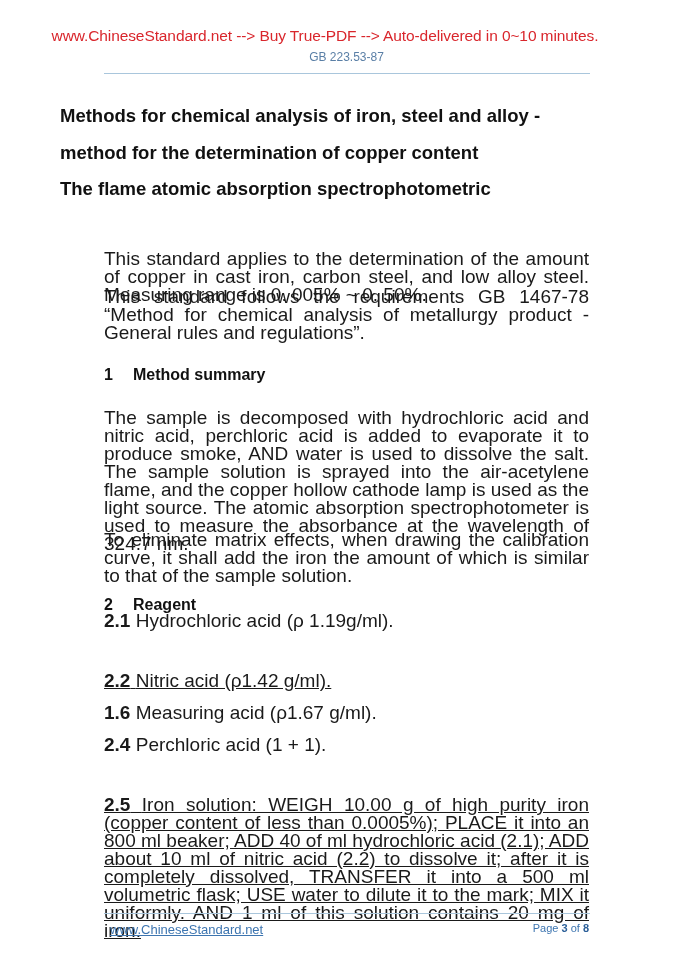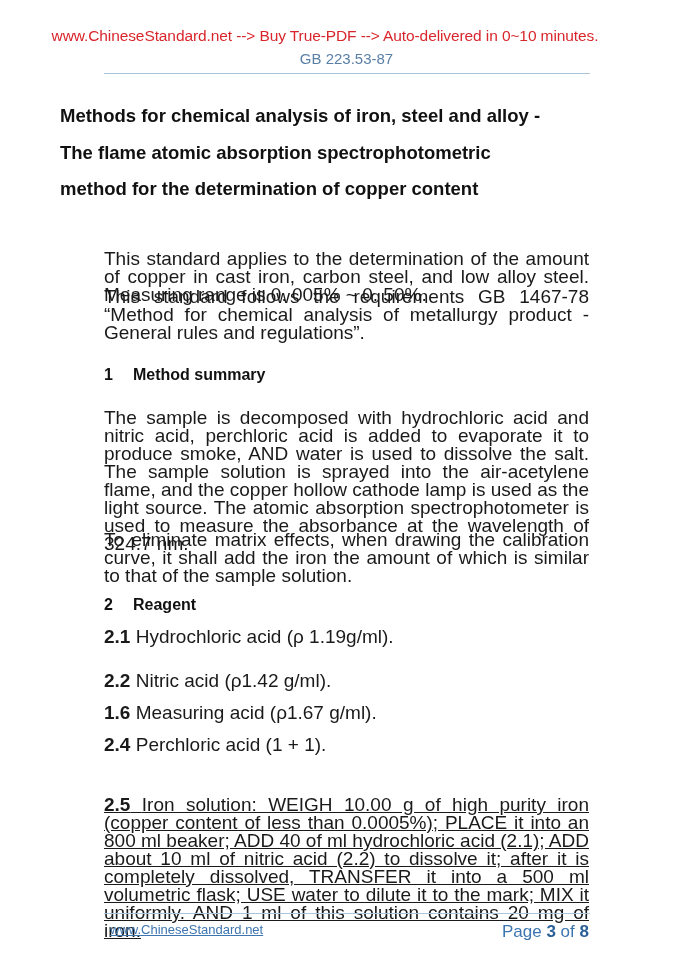--- a/index.html
+++ b/index.html
@@ -6,21 +6,21 @@
     body {
       width: 693px; height: 980px; position: relative; overflow: hidden;
       font-family: "Liberation Sans", sans-serif; color: #1a1a1a;
     }
     .banner {
       position: absolute; top: 27px; left: 0; width: 650px; text-align: center;
       font-size: 15.5px; color: #d9262c; letter-spacing: -0.1px;
     }
     .doc-code {
       position: absolute; top: 50px; left: 0; width: 693px; text-align: center;
-      font-size: 15px; color: #5a7fa6;
+      font-size: 12px; color: #5a7fa6;
     }
     .rule {
       position: absolute; left: 104px; width: 486px; height: 0;
       border-top: 1px solid #a9c6dc;
     }
     .rule.top { top: 73px; }
     .rule.bottom { top: 913px; }
     .title {
       position: absolute; top: 98px; left: 60px; width: 573px; text-align: left;
       font-weight: bold; font-size: 18.5px; line-height: 36.5px; color: #111;
@@ -32,55 +32,55 @@
     .para .lead { font-weight: bold; }
     .heading {
       position: absolute; left: 104px; font-weight: bold; font-size: 16px; color: #111;
     }
     .heading .num { display: inline-block; width: 29px; }
     .footer-link {
       position: absolute; top: 922px; left: 110px; font-size: 13px; color: #3d75b0;
       text-decoration: underline; text-decoration-color: #3d75b0;
     }
     .footer-page {
-      position: absolute; top: 922px; right: 104px; font-size: 17px; color: #3d75b0;
+      position: absolute; top: 922px; right: 104px; font-size: 11px; color: #3d75b0;
     }
     .footer-page b { color: #2b5f98; }
   </style>
 </head>
 <body>
 
 <div class="banner">www.ChineseStandard.net --&gt; Buy True-PDF --&gt; Auto-delivered in 0~10 minutes.</div>
 <div class="doc-code">GB 223.53-87</div>
 <div class="rule top"></div>
 
 <div class="title">
   <div>Methods for chemical analysis of iron, steel and alloy -</div>
+  <div>method for the determination of copper content</div>
   <div>The flame atomic absorption spectrophotometric</div>
-  <div>method for the determination of copper content</div>
 </div>
 
 <div class="para" style="top:250px;">This standard applies to the determination of the amount of copper in cast iron, carbon steel, and low alloy steel. Measuring range is 0. 005% ~ 0. 50%.</div>
 <div class="para" style="top:288px;">This standard follows the requirements GB 1467-78 “Method for chemical analysis of metallurgy product - General rules and regulations”.</div>
 
 <div class="heading" style="top:366px;">
   <span class="num">1</span><span>Method summary</span>
 </div>
 
 <div class="para" style="top:409px;">The sample is decomposed with hydrochloric acid and nitric acid, perchloric acid is added to evaporate it to produce smoke, AND water is used to dissolve the salt. The sample solution is sprayed into the air-acetylene flame, and the copper hollow cathode lamp is used as the light source. The atomic absorption spectrophotometer is used to measure the absorbance at the wavelength of 324.7 nm.</div>
 <div class="para" style="top:531px;">To eliminate matrix effects, when drawing the calibration curve, it shall add the iron the amount of which is similar to that of the sample solution.</div>
 
 <div class="heading" style="top:596px;">
   <span class="num">2</span><span>Reagent</span>
 </div>
 
-<div class="para" style="top:628px;">
+<div class="para" style="top:612px;">
   <span class="lead">2.1</span> <span>Hydrochloric acid (ρ 1.19g/ml).</span>
 </div>
-<div class="para" style="top:672px;">
+<div class="para" style="top:672px;text-decoration:underline;">
   <span class="lead">2.2</span> <span>Nitric acid (ρ1.42 g/ml).</span>
 </div>
 <div class="para" style="top:704px;">
   <span class="lead">1.6</span> <span>Measuring acid (ρ1.67 g/ml).</span>
 </div>
 <div class="para" style="top:736px;">
   <span class="lead">2.4</span> <span>Perchloric acid (1 + 1).</span>
 </div>
 <div class="para" style="top:796px;text-decoration:underline;">
   <span class="lead">2.5</span> <span>Iron solution: WEIGH 10.00 g of high purity iron (copper content of less than 0.0005%); PLACE it into an 800 ml beaker; ADD 40 of ml hydrochloric acid (2.1); ADD about 10 ml of nitric acid (2.2) to dissolve it; after it is completely dissolved, TRANSFER it into a 500 ml volumetric flask; USE water to dilute it to the mark; MIX it uniformly. AND 1 ml of this solution contains 20 mg of iron.</span>

